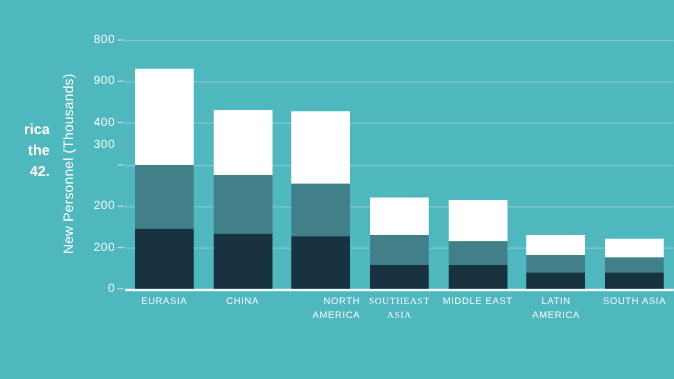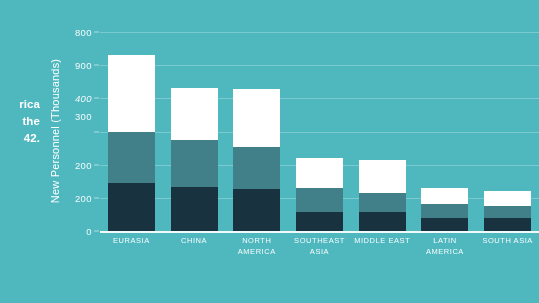--- a/index.html
+++ b/index.html
@@ -144,21 +144,21 @@
         <div class="gridline" style="top: 165.833px;"></div>
         <div class="tick-label" style="top: 165.833px;">200</div>
         <div class="tick-mark" style="top: 165.833px;"></div>
         <div class="gridline" style="top: 132.667px;"></div>
         <div class="tick-label" style="top: 132.667px; text-align: right;">200</div>
         <div class="tick-mark" style="top: 132.667px;"></div>
         <div class="gridline" style="top: 99.5px;"></div>
         <div class="tick-label" style="top: 84px;">300</div>
         <div class="tick-mark" style="top: 99.5px;"></div>
         <div class="gridline" style="top: 66.3333px;"></div>
-        <div class="tick-label" style="top: 66.3333px; font-style: italic;">400</div>
+        <div class="tick-label" style="top: 66.3333px;">400</div>
         <div class="tick-mark" style="top: 66.3333px;"></div>
         <div class="gridline" style="top: 33.1667px;"></div>
         <div class="tick-label" style="top: 33.1667px;">900</div>
         <div class="tick-mark" style="top: 33.1667px;"></div>
         <div class="gridline" style="top: 0px;"></div>
         <div class="tick-label" style="top: 0px;">800</div>
         <div class="tick-mark" style="top: 0px;"></div>
       </div>
 
     <div id="bars">
@@ -210,22 +210,22 @@
             <div class="seg" style="height: 12.6033px; background: rgb(65, 128, 137);"></div>
             <div class="seg" style="height: 14.5933px; background: rgb(255, 255, 255);"></div>
           </div>
         </div>
       </div>
   </div>
 
   <div id="cat-labels">
       <div class="cat-label" style="left: 100px; width: 62.7143px;">EURASIA</div>
       <div class="cat-label" style="left: 162.714px; width: 62.7143px;">CHINA</div>
-      <div class="cat-label" style="left: 225.429px; width: 62.7143px;">NORTH
+      <div class="cat-label" style="left: 225.429px; width: 62.7143px; text-align: right;">NORTH
 AMERICA</div>
-      <div class="cat-label" style="left: 288.143px; width: 62.7143px;">SOUTHEAST
+      <div class="cat-label" style="left: 288.143px; width: 62.7143px; font-family: Liberation Serif, serif;">SOUTHEAST
 ASIA</div>
       <div class="cat-label" style="left: 350.857px; width: 62.7143px;">MIDDLE EAST</div>
       <div class="cat-label" style="left: 413.571px; width: 62.7143px;">LATIN
 AMERICA</div>
       <div class="cat-label" style="left: 476.286px; width: 62.7143px;">SOUTH ASIA</div>
     </div>
 </div>
 
 </body></html>

